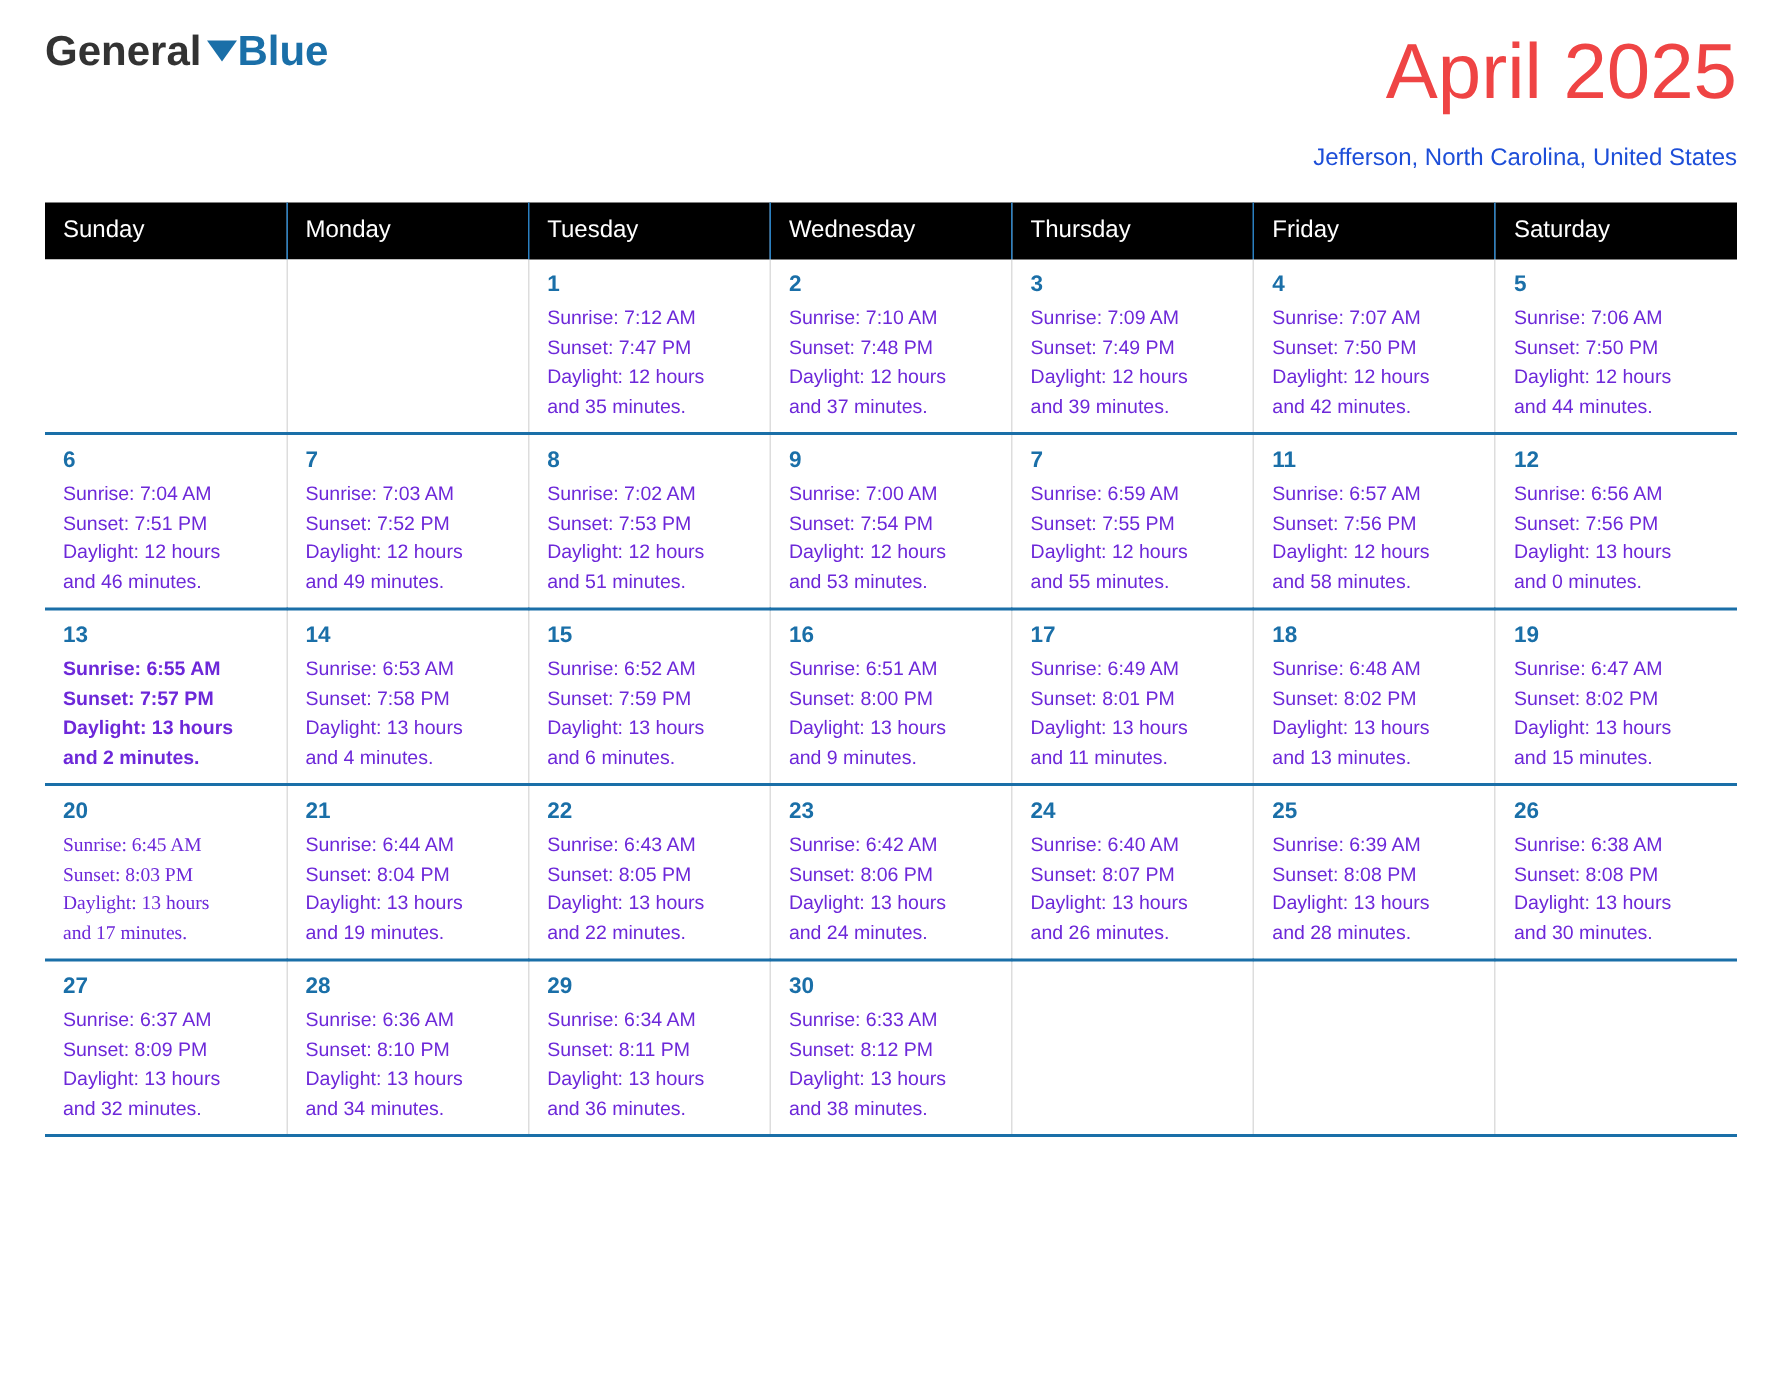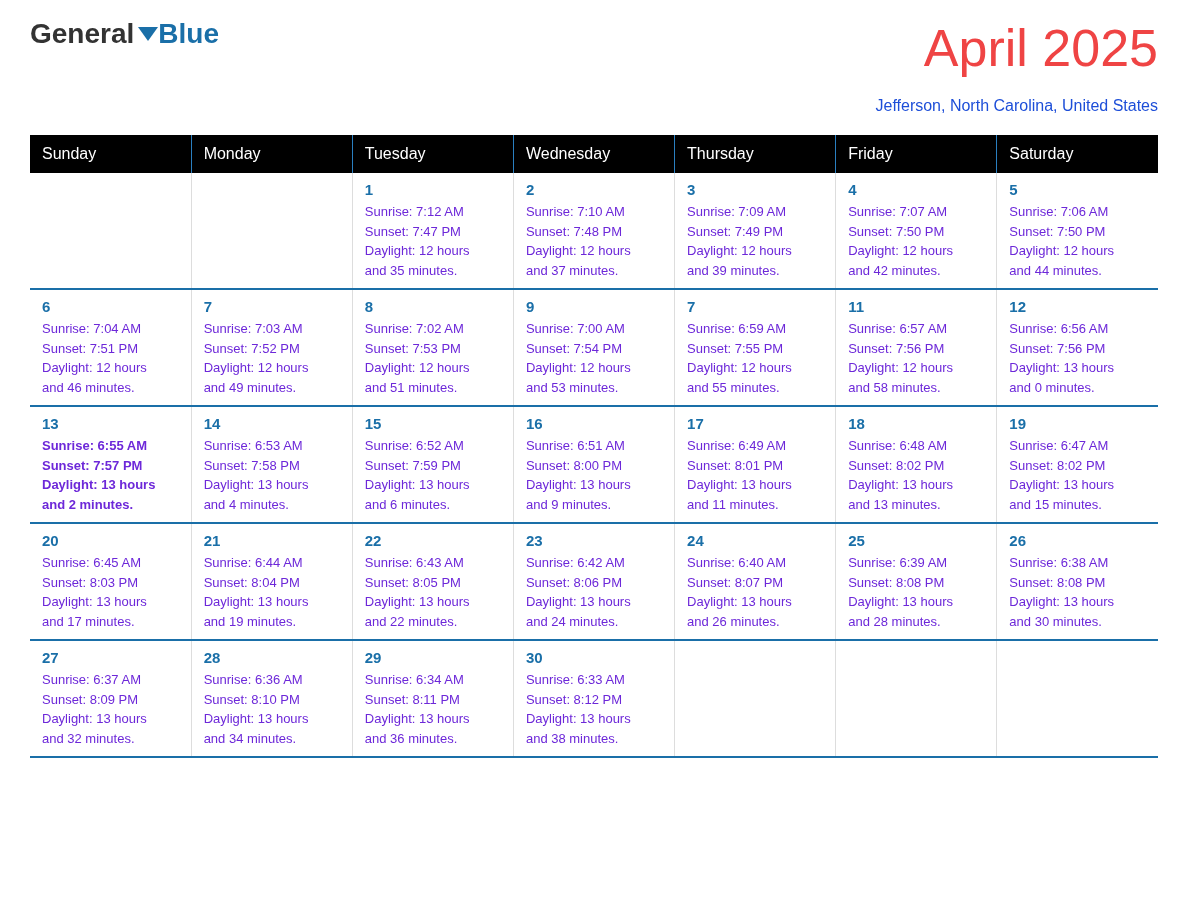--- a/index.html
+++ b/index.html
@@ -280,21 +280,21 @@
           <span class="day-number">19</span>
           <div class="day-info" style="white-space: pre-line;">Sunrise: 6:47 AM
 Sunset: 8:02 PM
 Daylight: 13 hours
 and 15 minutes.</div>
         </td>
       </tr>
       <tr>
         <td>
           <span class="day-number">20</span>
-          <div class="day-info" style="white-space: pre-line;">Sunrise: 6:45 AM
+          <div class="day-info" style="white-space: pre-line; font-family: Liberation Serif, serif;">Sunrise: 6:45 AM
 Sunset: 8:03 PM
 Daylight: 13 hours
 and 17 minutes.</div>
         </td>
         <td>
           <span class="day-number">21</span>
           <div class="day-info" style="white-space: pre-line;">Sunrise: 6:44 AM
 Sunset: 8:04 PM
 Daylight: 13 hours
 and 19 minutes.</div>

